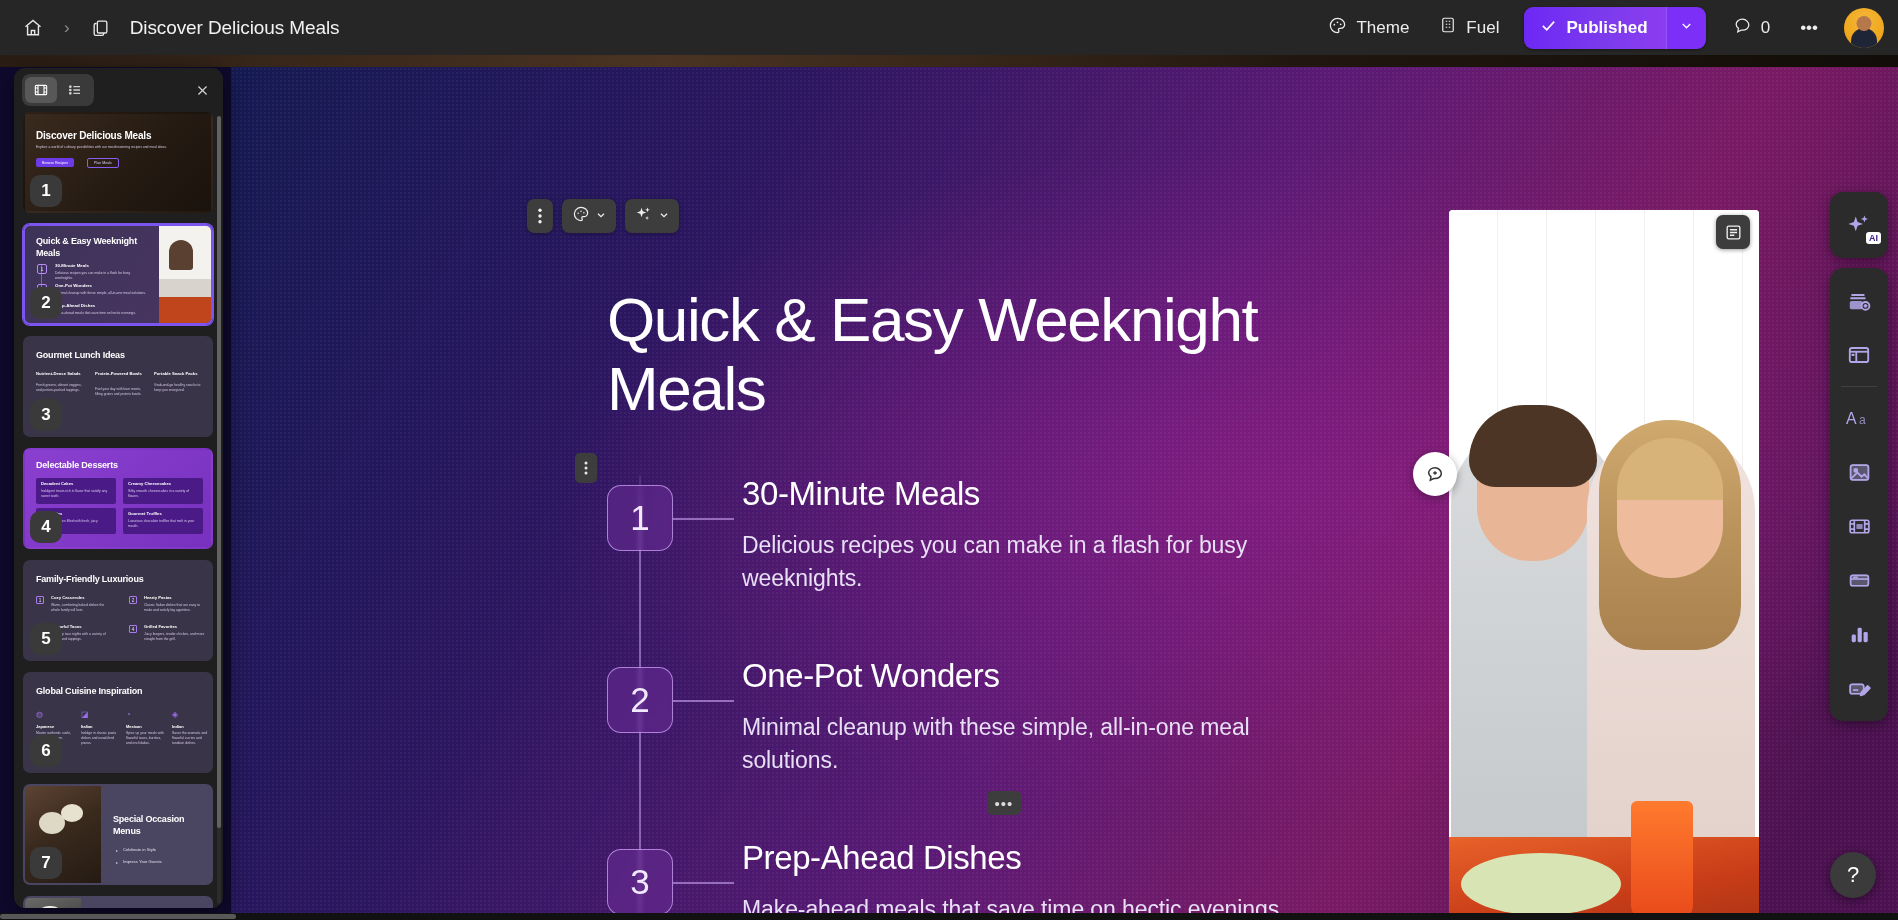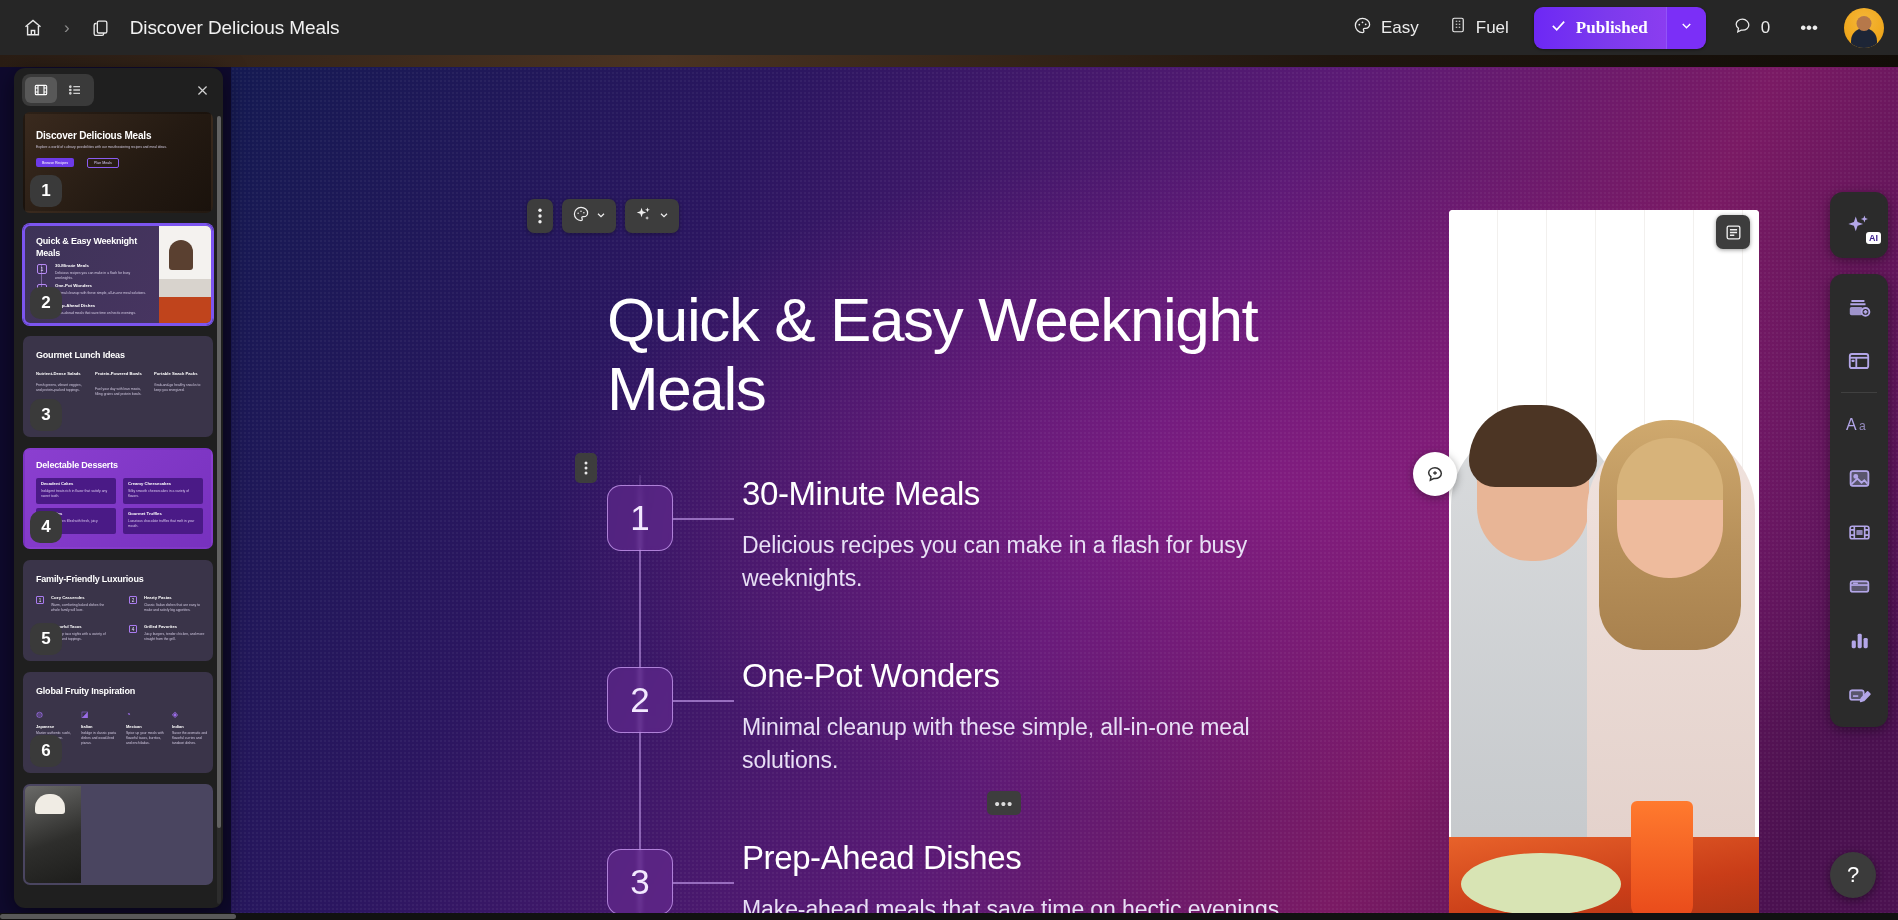--- a/index.html
+++ b/index.html
@@ -38,21 +38,20 @@
     display: flex; align-items: center; gap: 9px;
     color: #ececec; font-size: 17px;
     padding: 8px 13px; border-radius: 8px; cursor: pointer;
     white-space: nowrap;
   }
   .pub-group {
     display: flex; align-items: stretch;
     border-radius: 9px; overflow: hidden;
     margin: 0 10px 0 8px;
     box-shadow: 0 1px 3px rgba(0,0,0,.4);
-    font-family: Liberation Serif, serif;
   }
   .pub-main {
     display: flex; align-items: center; gap: 9px;
     background: linear-gradient(90deg,#6d28f5 0%,#7c3aed 55%,#8b3df0 100%);
     color: #fff; font-size: 17px; font-weight: 600;
     padding: 10px 18px 10px 16px; cursor: pointer;
   }
   .pub-caret {
     background: #7b2ff7; color: #fff;
     display: flex; align-items: center; justify-content: center;
@@ -327,21 +326,21 @@
   .scroll-thumb {
     position: absolute; right: 2px; top: 48px;
     width: 4px; height: 712px; border-radius: 2px;
     background: rgba(255,255,255,.26); cursor: grab;
   }
 
   
   .rail {
     position: absolute; right: 10px; top: 192px;
     width: 58px; z-index: 55;
-    display: flex; flex-direction: column; gap: 16px;
+    display: flex; flex-direction: column; gap: 10px;
   }
   .rail-grp {
     background: #2b2b2b; border-radius: 13px;
     padding: 6px 0;
     box-shadow: 0 3px 12px rgba(0,0,0,.4);
   }
   .rail-btn {
     width: 58px; height: 54px;
     display: flex; align-items: center; justify-content: center;
     color: #b3a6e8; cursor: pointer; position: relative;
@@ -400,21 +399,21 @@
   <div class="tb-right">
     <div class="tb-item">
       <span>
         <svg width="19" height="19" viewBox="0 0 24 24" fill="none" stroke="currentColor" stroke-width="1.6">
           <path d="M12 3a9 9 0 1 0 0 18c1.2 0 1.8-.8 1.8-1.7 0-.9-.7-1.4-.7-2.2 0-.8.6-1.4 1.5-1.4H16a5 5 0 0 0 5-5c0-4.2-4-7.7-9-7.7z"></path>
           <circle cx="8" cy="11" r="1.1" fill="currentColor" stroke="none"></circle>
           <circle cx="12" cy="8" r="1.1" fill="currentColor" stroke="none"></circle>
           <circle cx="16" cy="10.5" r="1.1" fill="currentColor" stroke="none"></circle>
         </svg>
       </span>
-      <span>Easy</span>
+      <span>Theme</span>
     </div>
 
     <div class="tb-item">
       <span>
         <svg width="18" height="18" viewBox="0 0 24 24" fill="none" stroke="currentColor" stroke-width="1.6">
           <rect x="5" y="3" width="14" height="18" rx="2"></rect>
           <path d="M9 7h2M13 7h2M9 11h2M13 11h2M9 15h2M13 15h2"></path>
         </svg>
       </span>
       <span>Fuel</span>
@@ -671,36 +670,47 @@
       <div style="position:absolute;left:11px;top:63px;width:8px;height:8px;border:1px solid #a97af0;border-radius:1px;color:#e6dbff;font-size:4.6px;display:flex;align-items:center;justify-content:center">3</div>
       <div style="position:absolute;left:26px;top:62px;color:#fff;font-weight:700;font-size:4.2px">Flavorful Tacos</div>
       <div class="tiny" style="position:absolute;left:26px;top:70px;width:62px;color:#cec6de">Liven up taco nights with a variety of fillings and toppings.</div>
       <div style="position:absolute;left:104px;top:63px;width:8px;height:8px;border:1px solid #a97af0;border-radius:1px;color:#e6dbff;font-size:4.6px;display:flex;align-items:center;justify-content:center">4</div>
       <div style="position:absolute;left:119px;top:62px;color:#fff;font-weight:700;font-size:4.2px">Grilled Favorites</div>
       <div class="tiny" style="position:absolute;left:119px;top:70px;width:62px;color:#cec6de">Juicy burgers, tender chicken, and more straight from the grill.</div>
       <div class="thumb-num">5</div>
     </div>
 
     <div class="thumb" style="background:#3a3449">
-      <div class="th-title" style="left:11px;top:12px;font-size:9px">Global Fruity Inspiration</div>
+      <div class="th-title" style="left:11px;top:12px;font-size:9px">Global Cuisine Inspiration</div>
       <div style="position:absolute;left:11px;top:36px;color:#9b6ce8;font-size:8px">◍</div>
       <div style="position:absolute;left:11px;top:50px;color:#fff;font-weight:700;font-size:4px">Japanese</div>
       <div class="tiny" style="position:absolute;left:11px;top:57px;width:38px;color:#cec6de">Master authentic sushi, ramen, and more.</div>
       <div style="position:absolute;left:56px;top:36px;color:#9b6ce8;font-size:8px">◪</div>
       <div style="position:absolute;left:56px;top:50px;color:#fff;font-weight:700;font-size:4px">Italian</div>
       <div class="tiny" style="position:absolute;left:56px;top:57px;width:38px;color:#cec6de">Indulge in classic pasta dishes and wood-fired pizzas.</div>
       <div style="position:absolute;left:101px;top:36px;color:#9b6ce8;font-size:8px">◔</div>
       <div style="position:absolute;left:101px;top:50px;color:#fff;font-weight:700;font-size:4px">Mexican</div>
       <div class="tiny" style="position:absolute;left:101px;top:57px;width:40px;color:#cec6de">Spice up your meals with flavorful tacos, burritos, and enchiladas.</div>
       <div style="position:absolute;left:147px;top:36px;color:#9b6ce8;font-size:8px">◈</div>
       <div style="position:absolute;left:147px;top:50px;color:#fff;font-weight:700;font-size:4px">Indian</div>
       <div class="tiny" style="position:absolute;left:147px;top:57px;width:38px;color:#cec6de">Savor the aromatic and flavorful curries and tandoori dishes.</div>
       <div class="thumb-num">6</div>
     </div>
 
+    <div class="thumb" style="background:#4a4560">
+      <div style="position:absolute;left:0;top:0;width:76px;height:101px;background:linear-gradient(150deg,#5d4332,#3a2a1e 45%,#241a12)"></div>
+      <div style="position:absolute;left:14px;top:26px;width:26px;height:22px;border-radius:50%;background:#ddd9c4"></div>
+      <div style="position:absolute;left:36px;top:18px;width:22px;height:18px;border-radius:50%;background:#e6e2cf"></div>
+      <div class="th-title" style="left:88px;top:28px;width:90px;font-size:9px;line-height:1.3">Special Occasion Menus</div>
+      <div style="position:absolute;left:91px;top:62px;color:#cfc7e0;font-size:4px">▸</div>
+      <div style="position:absolute;left:98px;top:61px;color:#e2dcee;font-size:4.2px">Celebrate in Style</div>
+      <div style="position:absolute;left:91px;top:74px;color:#cfc7e0;font-size:4px">▸</div>
+      <div style="position:absolute;left:98px;top:73px;color:#e2dcee;font-size:4.2px">Impress Your Guests</div>
+      <div class="thumb-num">7</div>
+    </div>
 
     <div class="thumb" style="background:#4a4560">
       <div style="position:absolute;left:0;top:0;width:56px;height:101px;background:linear-gradient(160deg,#6a6a68,#2e2e2c 55%,#1c1c1a)"></div>
       <div style="position:absolute;left:10px;top:8px;width:30px;height:20px;border-radius:14px 14px 3px 3px;background:#f0ece4"></div>
 
     </div>
   </div>
 
   <div class="scroll-track"></div>
   <div class="scroll-thumb"></div>

